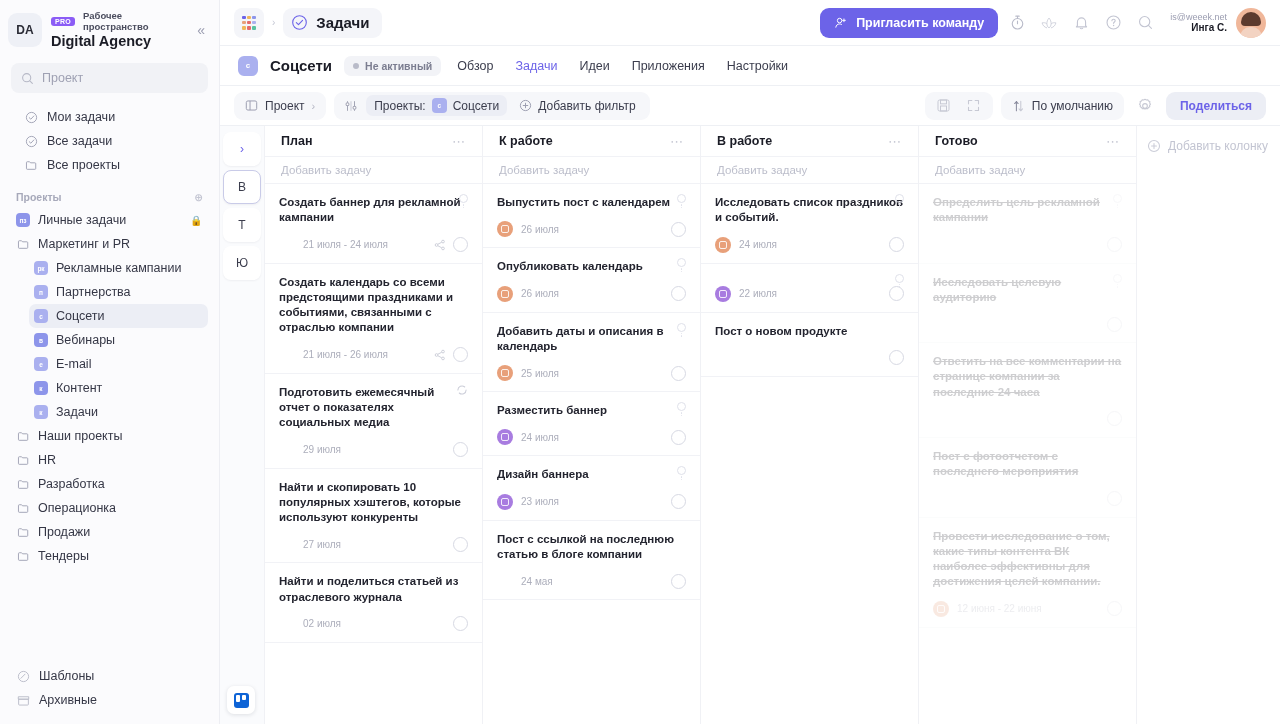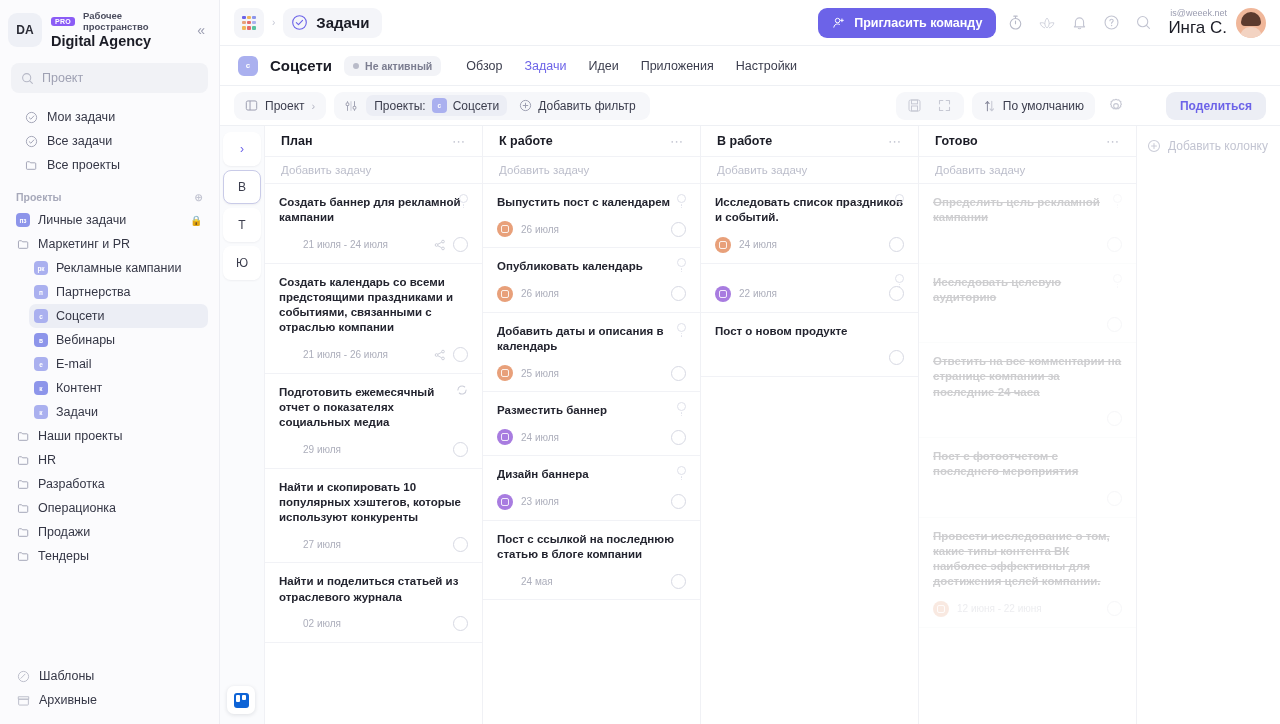--- a/index.html
+++ b/index.html
@@ -100,21 +100,21 @@
   .invite-btn {
     display: flex; align-items: center; gap: 8px; height: 30px; padding: 0 14px;
     background: #6c63e8; color: #fff; border-radius: 9px; font-size: 12.5px;
     font-weight: 600; cursor: pointer; border: none; flex: none;
   }
   .tb-icon { width: 26px; height: 26px; display: flex; align-items: center;
     justify-content: center; cursor: pointer; color: #b9bbc9; flex: none; }
   .user-block { display: flex; align-items: center; gap: 9px; margin-left: 6px; cursor: pointer; }
   .user-txt { text-align: right; line-height: 1.15; }
   .user-mail { font-size: 9px; color: #9a9cb0; }
-  .user-name { font-size: 17px; font-weight: 400; color: #1b1c26; }
+  .user-name { font-size: 10px; font-weight: 700; color: #1b1c26; }
   .user-av { width: 30px; height: 30px; border-radius: 50%; background: #f0b79a;
     position: relative; overflow: hidden; flex: none; }
   .user-av::before { content:''; position:absolute; left:50%; top:4px; transform:translateX(-50%);
     width:20px; height:14px; background:#5c3a2e; border-radius:10px 10px 4px 4px; }
   .user-av::after { content:''; position:absolute; left:50%; bottom:0; transform:translateX(-50%);
     width:22px; height:11px; background:#f3d3c2; border-radius:10px 10px 0 0; }
 
   .projbar {
     height: 40px; display: flex; align-items: center; padding: 0 18px; gap: 12px;
     border-bottom: 1px solid #eef0f4; flex: none;
@@ -122,39 +122,39 @@
   .pb-badge { width: 20px; height: 20px; border-radius: 6px; background: #aab0ef;
     display: flex; align-items: center; justify-content: center;
     font-size: 8px; color: #fff; font-weight: 700; flex: none; }
   .pb-name { font-size: 15px; font-weight: 700; color: #1b1c26; }
   .pb-status {
     display: flex; align-items: center; gap: 6px; background: #f2f3f7;
     border-radius: 7px; padding: 4px 9px; font-size: 10.5px; color: #7b7d90; font-weight: 600;
     cursor: pointer;
   }
   .pb-status .dot { width: 6px; height: 6px; border-radius: 50%; background: #b9bbc9; }
-  .pb-tabs { display: flex; gap: 22px; margin-left: 13px; }
+  .pb-tabs { display: flex; gap: 22px; margin-left: 4px; }
   .pb-tab { font-size: 12.5px; color: #3b3d4d; cursor: pointer; }
   .pb-tab.active { color: #6c63e8; }
 
   .toolbar { height: 40px; display: flex; align-items: center; padding: 0 14px; gap: 8px;
     border-bottom: 1px solid #eef0f4; flex: none; }
   .tool-pill { display: flex; align-items: center; gap: 7px; background: #f6f7fa;
     border-radius: 9px; height: 28px; padding: 0 11px; font-size: 12px; color: #3b3d4d;
     cursor: pointer; }
   .tool-group { display: flex; align-items: center; gap: 4px; background: #f6f7fa;
     border-radius: 9px; height: 28px; padding: 0 6px; }
   .filt-chip { display: flex; align-items: center; gap: 6px; background: #eceef5;
     border-radius: 7px; padding: 3px 8px; font-size: 12px; color: #3b3d4d; cursor: pointer; }
   .filt-chip .pb-badge { width: 15px; height: 15px; border-radius: 4px; font-size: 6.5px; }
   .addfilter { display: flex; align-items: center; gap: 6px; font-size: 12px;
     color: #3b3d4d; padding: 0 8px; cursor: pointer; }
   .share-btn { background: #eceef5; color: #6c63e8; font-size: 12px; font-weight: 600;
     border-radius: 9px; height: 28px; padding: 0 14px; display: flex; align-items: center;
-    cursor: pointer; border: none; margin-left: 29px; }
+    cursor: pointer; border: none; }
 
   
   .board-wrap { flex: 1; display: flex; min-height: 0; background: #fff; }
   .vtabs { width: 45px; flex: none; background: #fafbfd; border-right: 1px solid #f0f1f5;
     padding-top: 6px; display: flex; flex-direction: column; align-items: center; gap: 4px; }
   .vtab { width: 38px; height: 34px; border-radius: 8px; background: #fff;
     display: flex; align-items: center; justify-content: center;
     font-size: 12px; color: #3b3d4d; cursor: pointer; box-shadow: 0 1px 2px rgba(20,22,40,.05); }
   .vtab.first { color: #6c63e8; font-size: 12px; }
   .vtab.sel { border: 1px solid #c9cbe8; }

